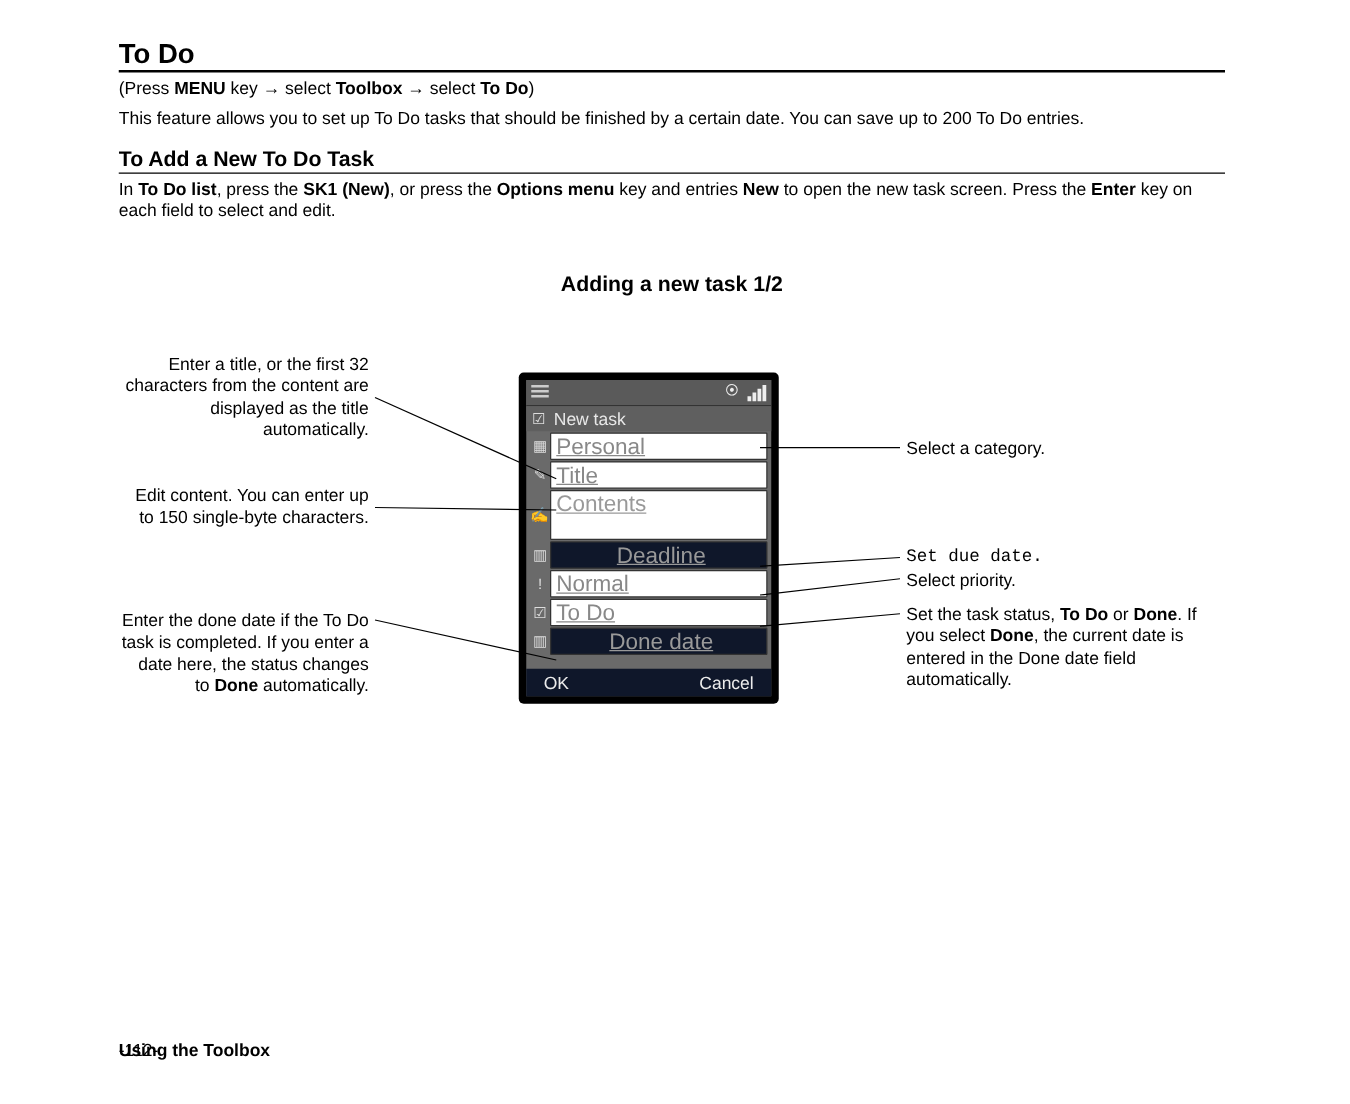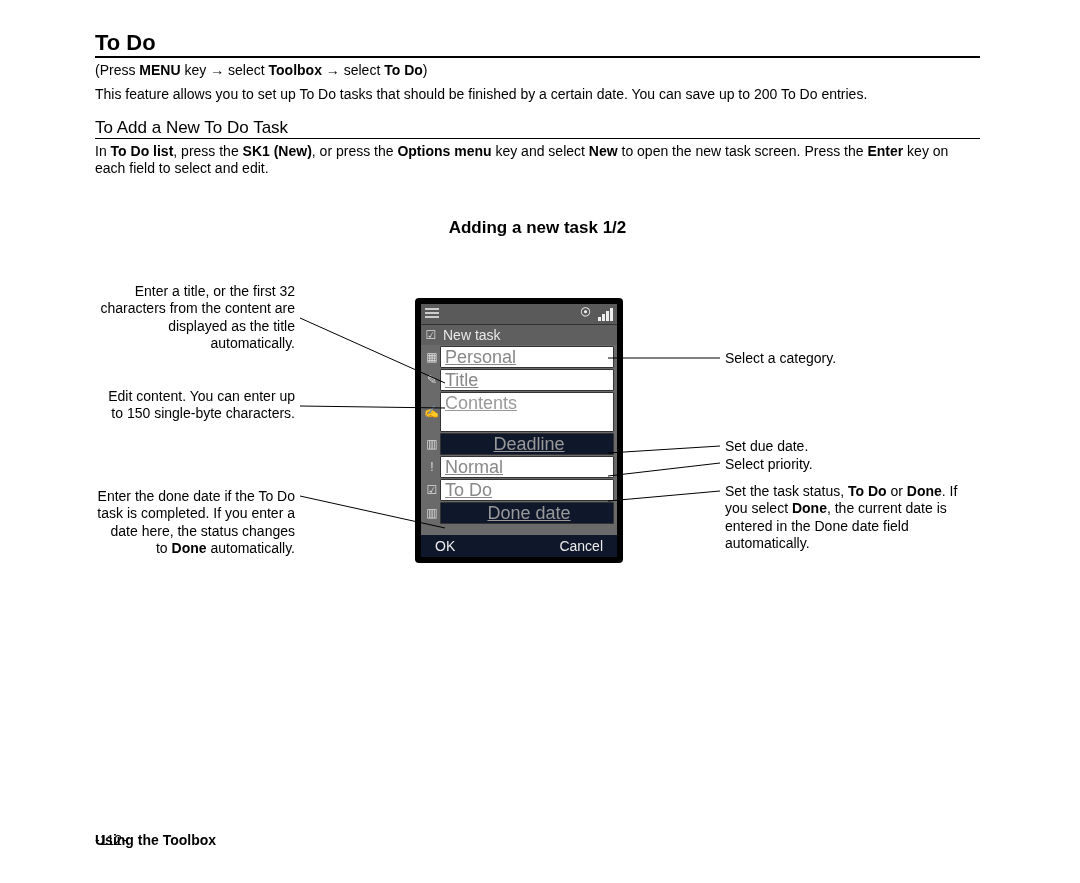--- a/index.html
+++ b/index.html
@@ -30,21 +30,21 @@
   }
   .intro {
     font-size: 14px;
     width: 885px;
     text-align: justify;
     margin: 0 0 14px 0;
     line-height: 1.25;
   }
   h2.subsection-title {
     font-size: 17px;
-    font-weight: normal;
+    font-weight: bold;
     margin: 10px 0 2px 0;
     border-bottom: 1.5px solid #000;
     width: 885px;
   }
   .sub-body {
     font-size: 14px;
     width: 885px;
     margin: 4px 0 0 0;
     line-height: 1.25;
   }
@@ -194,21 +194,21 @@
   <p class="nav-line">
     <span>(Press </span><b>MENU</b><span> key </span><span class="arrow">→</span><span> select </span><b>Toolbox</b>
     <span class="arrow">→</span><span> select </span><b>To Do</b><span>)</span>
   </p>
 
   <p class="intro">This feature allows you to set up To Do tasks that should be finished by a certain date. You can save up to 200 To Do entries.</p>
 
   <h2 class="subsection-title">To Add a New To Do Task</h2>
 
   <p class="sub-body">
-    <span>In </span><b>To Do list</b><span>, press the </span><b>SK1 (New)</b><span>, or press the </span><b>Options menu</b><span> key and select </span><b>New</b><span> to open the new task screen. Press the </span><b>Enter</b><span> key on each field to select and edit.</span>
+    <span>In </span><b>To Do list</b><span>, press the </span><b>SK1 (New)</b><span>, or press the </span><b>Options menu</b><span> key and entries </span><b>New</b><span> to open the new task screen. Press the </span><b>Enter</b><span> key on each field to select and edit.</span>
   </p>
 
   <div class="diagram-title">Adding a new task 1/2</div>
 
   <div class="diagram-area">
 
     <div class="phone">
       <div class="phone-inner">
         <div class="phone-header">
           <div class="menu-icon">
@@ -265,21 +265,21 @@
       </div>
     </div>
 
     <div class="ann left" style="left:0; top:25px; width:200px;">Enter a title, or the first 32 characters from the content are displayed as the title automatically.</div>
     <div class="ann left" style="left:0; top:130px; width:200px;">Edit content. You can enter up to 150 single-byte characters.</div>
     <div class="ann left" style="left:0; top:230px; width:200px;">
       <span>Enter the done date if the To Do task is completed. If you enter a date here, the status changes to </span><b>Done</b><span> automatically.</span>
     </div>
 
     <div class="ann" style="left:630px; top:92px; width:240px;">Select a category.</div>
-    <div class="ann" style="left:630px; top:180px; width:240px;">Set due date.</div>
+    <div class="ann" style="left:630px; top:180px; width:240px;font-family:Liberation Mono, monospace;">Set due date.</div>
     <div class="ann" style="left:630px; top:198px; width:240px;">Select priority.</div>
     <div class="ann" style="left:630px; top:225px; width:250px;">
       <span>Set the task status, </span><b>To Do</b><span> or </span><b>Done</b><span>. If you select </span><b>Done</b><span>, the current date is entered in the Done date field automatically.</span>
     </div>
 
     <svg class="connectors">
 
       <line class="line" x1="205" y1="60" x2="350" y2="125"></line>
       <line class="line" x1="205" y1="148" x2="350" y2="150"></line>
       <line class="line" x1="205" y1="238" x2="350" y2="270"></line>

